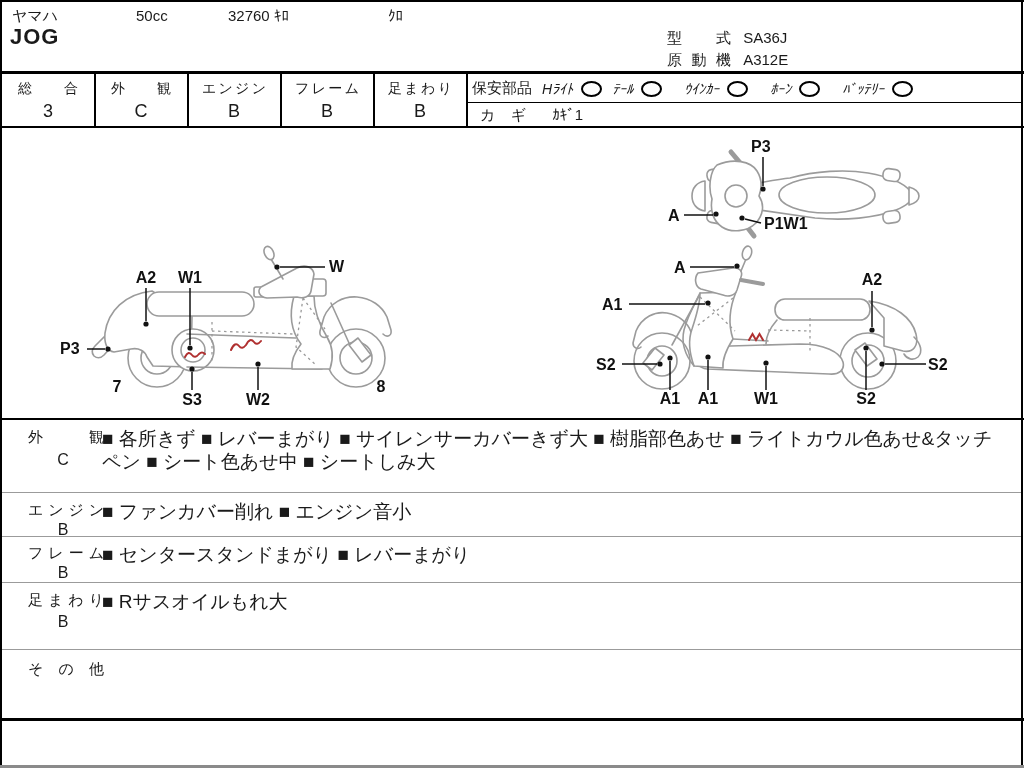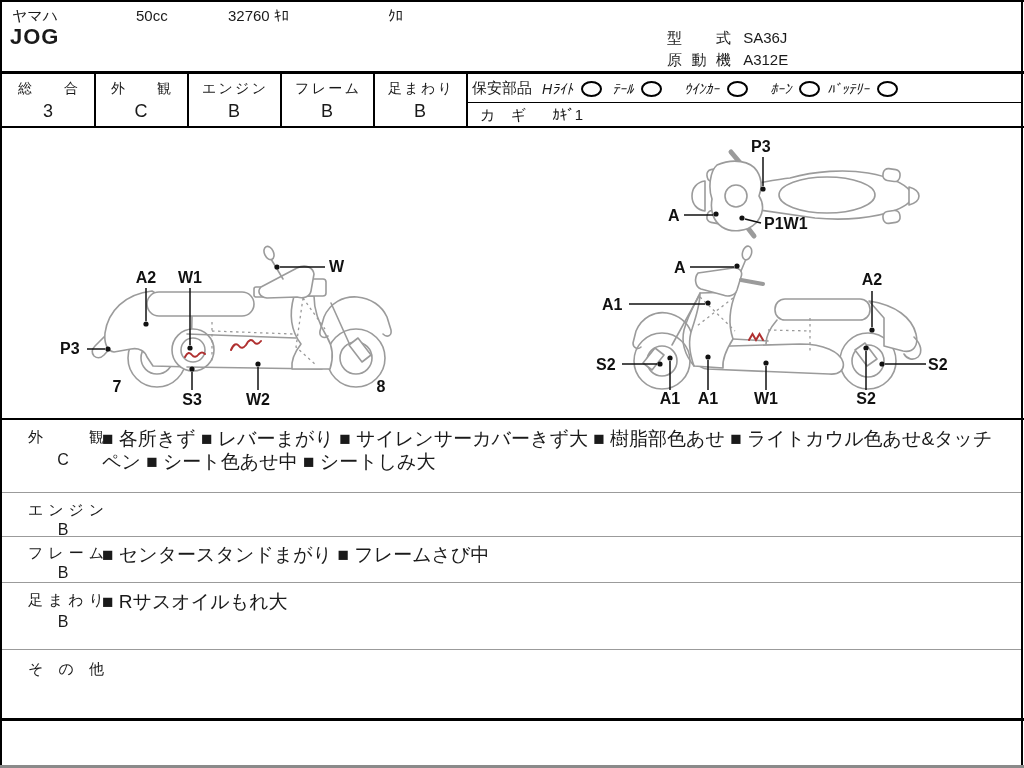--- a/index.html
+++ b/index.html
@@ -90,21 +90,21 @@
         <span class="sp-circle"></span>
       </span>
     <span class="sp-item" style="margin-left:22px">
         <span>ｳｲﾝｶｰ</span>
         <span class="sp-circle"></span>
       </span>
     <span class="sp-item" style="margin-left:22px">
         <span>ﾎｰﾝ</span>
         <span class="sp-circle"></span>
       </span>
-    <span class="sp-item" style="margin-left:7px">
+    <span class="sp-item" style="margin-left:22px">
         <span>ﾊﾞｯﾃﾘｰ</span>
         <span class="sp-circle"></span>
       </span>
   </div>
   <div class="abs t15" style="left:480px;top:106px">
     <span class="jl w46">カ　ギ</span>
     <span style="margin-left:22px">ｶｷﾞ1</span>
   </div>
 
   <svg class="abs" style="left:0;top:128px" width="1024" height="292" viewBox="0 128 1024 292">
@@ -235,24 +235,25 @@
         <circle class="dot" cx="742" cy="218" r="2.6"></circle>
     </g>
   </svg>
 
   <div class="sec-label" style="left:28px;top:428px"><span class="jl w76">外　観</span></div>
   <div class="sec-grade" style="left:24px;top:451px">C</div>
   <div class="sec-comments" style="left:102px;top:427px">■ 各所きず ■ レバーまがり ■ サイレンサーカバーきず大 ■ 樹脂部色あせ ■ ライトカウル色あせ&amp;タッチペン ■ シート色あせ中 ■ シートしみ大</div>
 
   <div class="sec-label" style="left:28px;top:501px"><span class="jl w76">エンジン</span></div>
   <div class="sec-grade" style="left:24px;top:521px">B</div>
+  <div class="sec-comments" style="left:102px;top:500px">■ ファンカバー削れ ■ エンジン音小</div>
 
   <div class="sec-label" style="left:28px;top:544px"><span class="jl w76">フレーム</span></div>
   <div class="sec-grade" style="left:24px;top:564px">B</div>
-  <div class="sec-comments" style="left:102px;top:543px">■ センタースタンドまがり ■ フレームさび中</div>
+  <div class="sec-comments" style="left:102px;top:543px">■ センタースタンドまがり ■ レバーまがり</div>
 
   <div class="sec-label" style="left:28px;top:591px"><span class="jl w76">足まわり</span></div>
   <div class="sec-grade" style="left:24px;top:613px">B</div>
   <div class="sec-comments" style="left:102px;top:590px">■ Rサスオイルもれ大</div>
 
   <div class="sec-label" style="left:28px;top:660px"><span class="jl w76">そ の 他</span></div>
   <div class="sec-comments" style="left:102px;top:660px"></div>
 
 </div>
 

